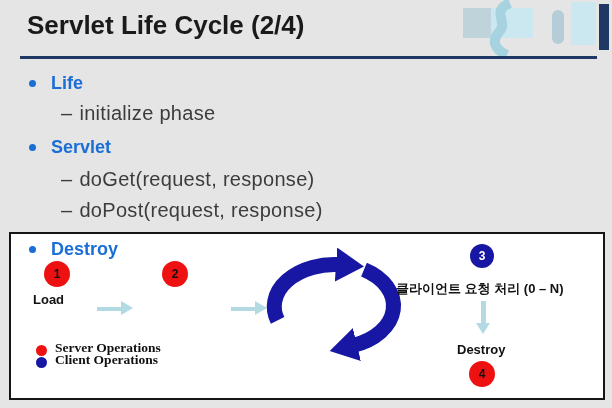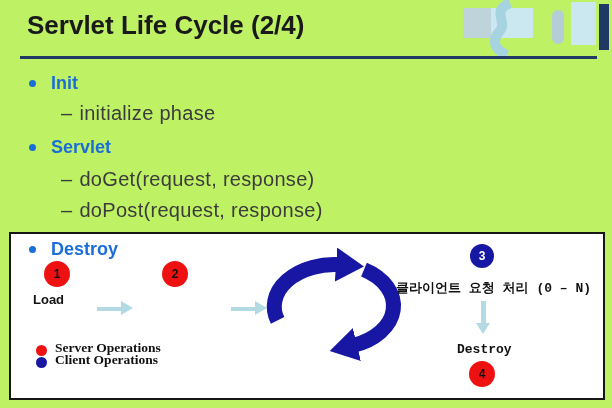--- a/index.html
+++ b/index.html
@@ -1,17 +1,17 @@
 <!DOCTYPE html>
 <html><head>
 <meta charset="utf-8">
 <style>
   html,body { margin:0; padding:0; background:#fff; }
   .slide {
-    position:relative; width:612px; height:408px; background:#bef264;
+    position:relative; width:612px; height:408px; background:#e5e5e5;
     font-family:"Liberation Sans", sans-serif; overflow:hidden;
   }
   
   .title {
     position:absolute; left:27px; top:8px; font-size:26px; line-height:34px;
     font-weight:700; color:#1a1a1a; letter-spacing:0px; white-space:nowrap;
   }
   .logo { position:absolute; left:460px; top:0px; }
   .hrule {
     position:absolute; left:20px; top:56px; width:577px; height:3px;
@@ -39,21 +39,21 @@
   .circle {
     position:absolute; border-radius:50%; display:flex; align-items:center;
     justify-content:center; font-weight:700; font-size:12px;
   }
   .circle.red  { width:26px; height:26px; background:#ee1111; color:#111; }
   .circle.navy { width:24px; height:24px; background:#1717a3; color:#fff; }
   .dlabel {
     position:absolute; font-size:13px; font-weight:700; color:#111;
     line-height:15px; white-space:nowrap;
   }
-  .dlabel.centered { text-align:right;font-family:Liberation Mono, monospace; }
+  .dlabel.centered { text-align:left; }
   
   .flow-arrow { position:absolute; width:36px; height:15px; }
   .flow-arrow .shaft {
     position:absolute; left:0; top:6px; width:25px; height:4px; background:#b3dae2;
   }
   .flow-arrow .head {
     position:absolute; left:24px; top:0; width:0; height:0;
     border-left:12px solid #b3dae2; border-top:7px solid transparent;
     border-bottom:7px solid transparent;
   }
@@ -92,21 +92,21 @@
     <path d="M 50 3 C 30 11, 49 22, 39 32 C 31 41, 35 50, 47 55" fill="none" stroke="#a7d3e0" stroke-width="10"></path>
     <rect x="92" y="10" width="12" height="34" rx="6" fill="#b5cdd7"></rect>
     <rect x="111" y="2" width="25" height="43" fill="#cbe7f0"></rect>
     <rect x="139" y="4" width="10" height="46" fill="#1f3864"></rect>
   </svg>
 
   <div class="hrule"></div>
 
   <div class="l1" style="top:71px">
     <span class="dot"></span>
-    <span>Init</span>
+    <span>Life</span>
   </div>
 
   <div class="l2" style="top:100px">
     <span>–</span>
     <span>initialize phase</span>
   </div>
 
   <div class="l1" style="top:135px">
     <span class="dot"></span>
     <span>Servlet</span>

